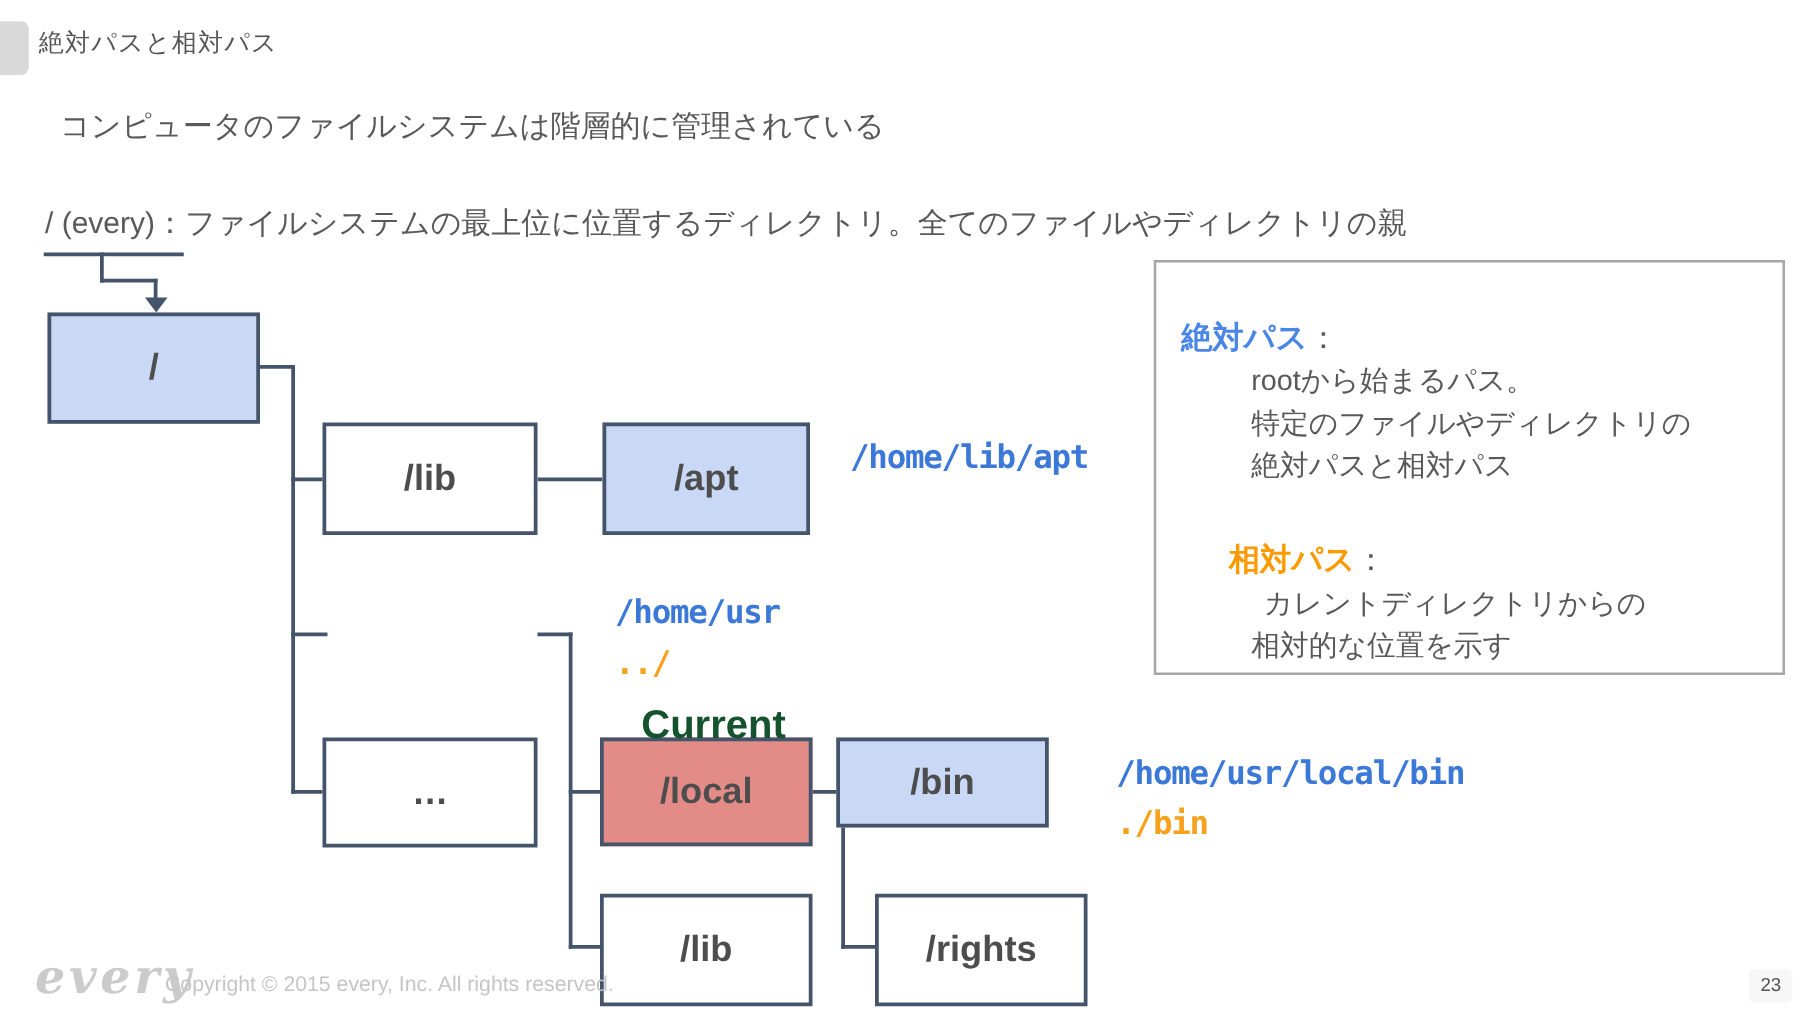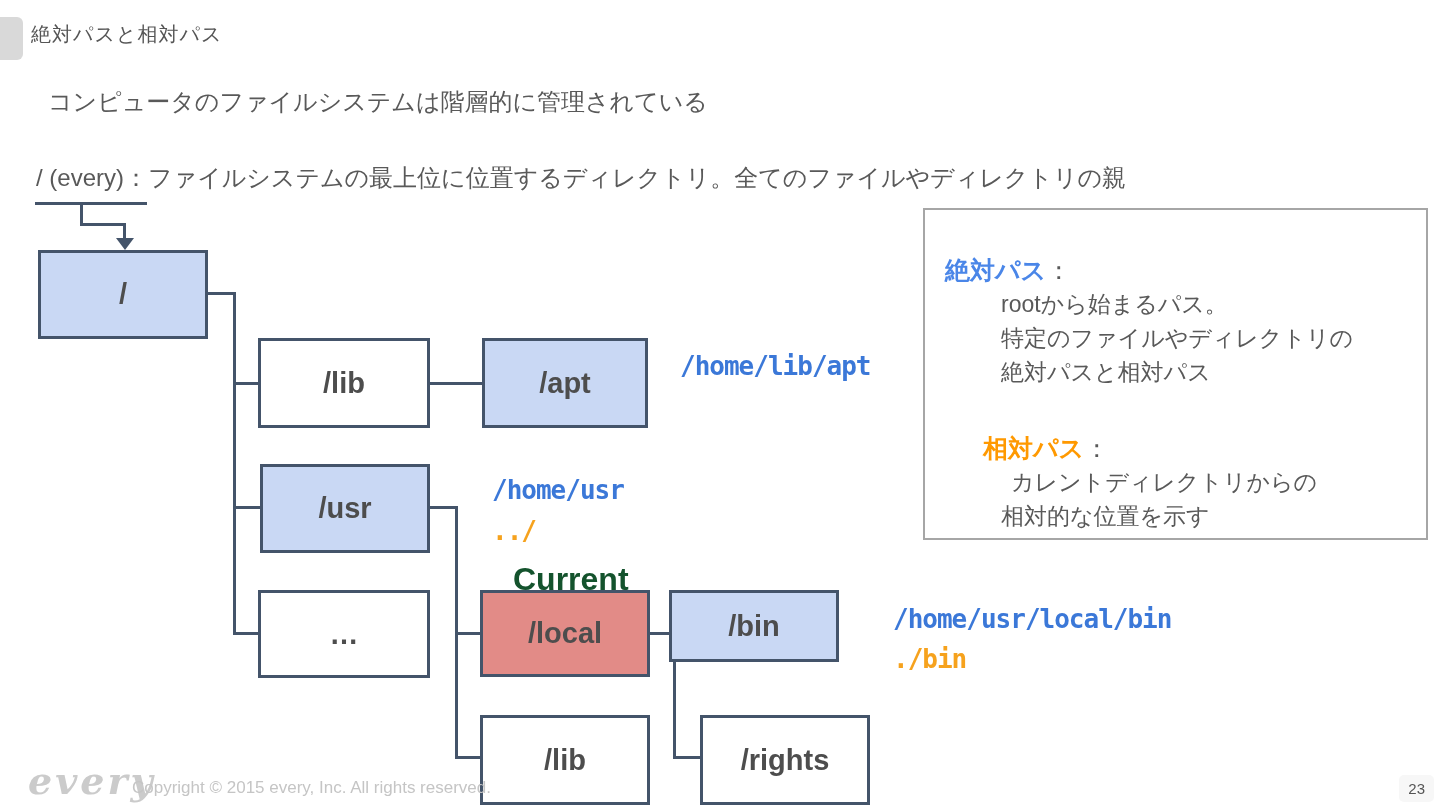--- a/index.html
+++ b/index.html
@@ -113,23 +113,20 @@
 
   <div class="node blue n-root">
       <span>/</span>
     </div>
   <div class="node n-lib1">
       <span>/lib</span>
     </div>
   <div class="node blue n-apt">
       <span>/apt</span>
     </div>
-  <div class="node blue n-usr">
-      <span>/usr</span>
-    </div>
   <div class="node n-dots">
       <span>…</span>
     </div>
   <div class="node current n-local">
       <span>/local</span>
     </div>
   <div class="node blue n-bin">
       <span>/bin</span>
     </div>
   <div class="node n-lib2">

